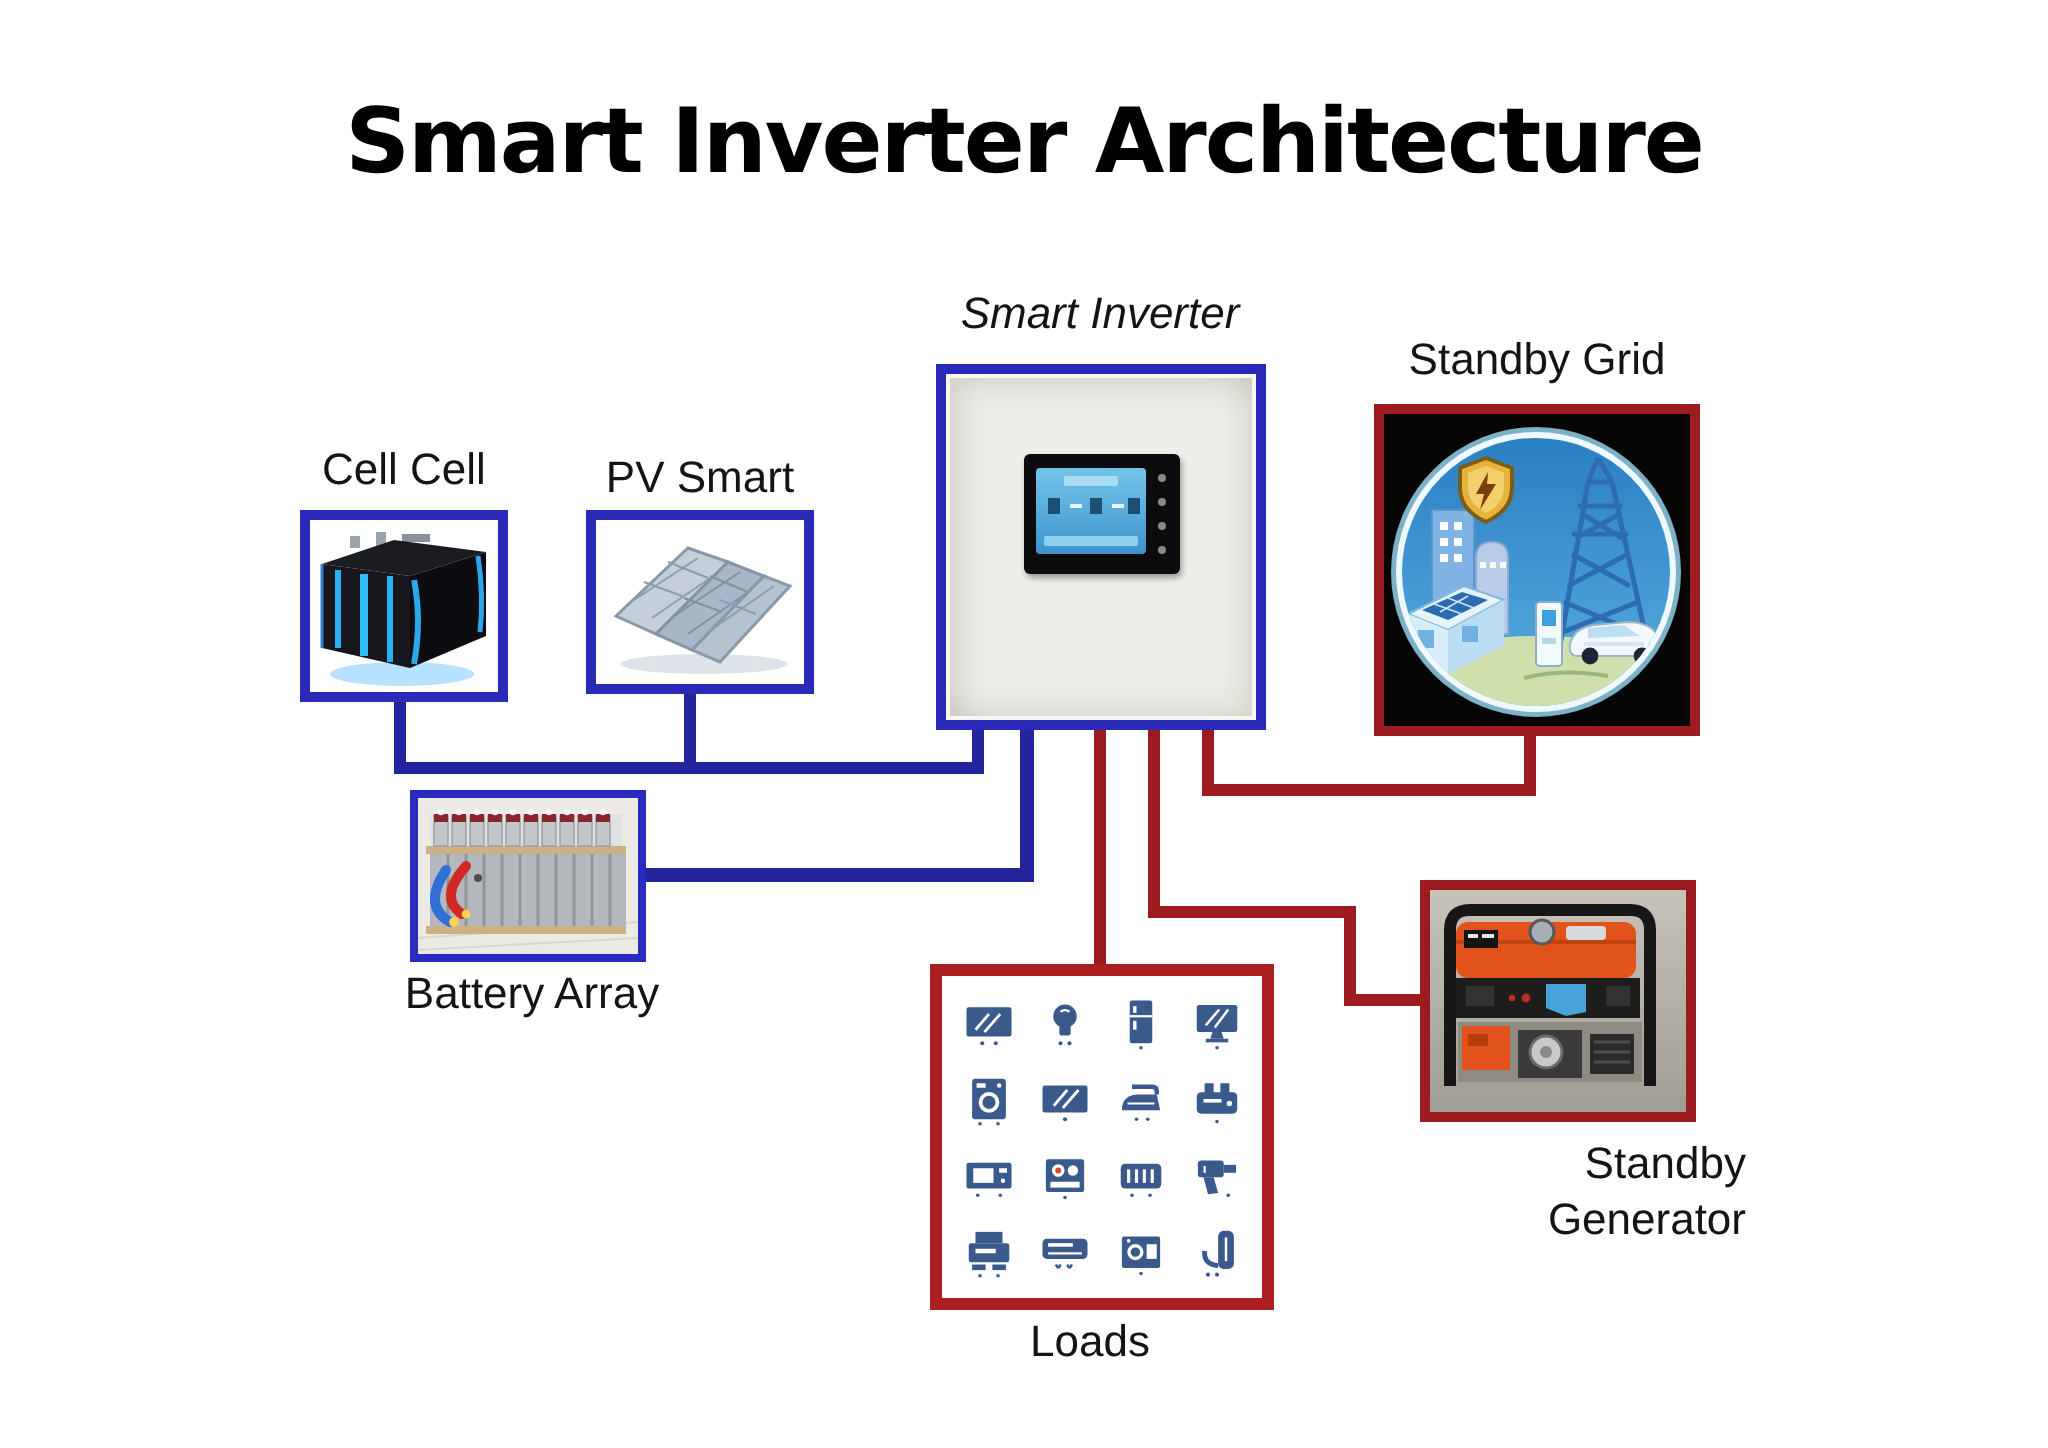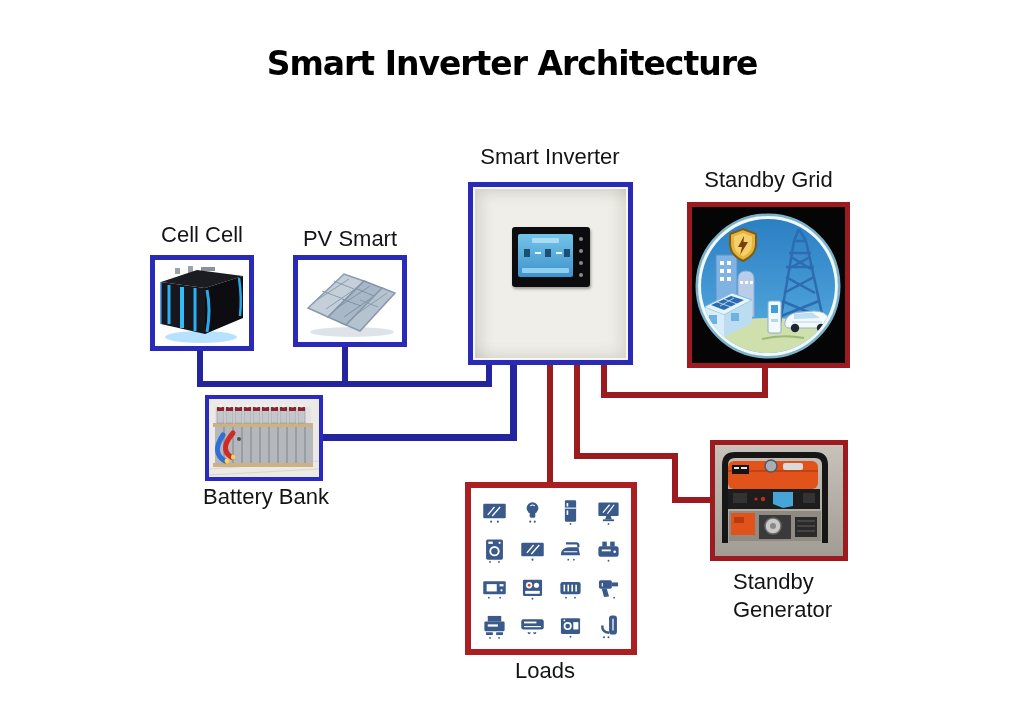--- a/index.html
+++ b/index.html
@@ -3,28 +3,28 @@
 <meta charset="utf-8">
 <style>
   html,body{margin:0;padding:0;}
   body{
     width:1024px;height:724px;position:relative;overflow:hidden;
     background:#ffffff;font-family:"Liberation Sans",sans-serif;
   }
   .stage{position:absolute;inset:0;}
   .title{
     position:absolute;left:0;top:44px;width:1024px;text-align:center;
-    font-family:"DejaVu Sans",sans-serif;font-weight:bold;font-size:33px;
+    font-family:"DejaVu Sans",sans-serif;font-weight:bold;font-size:45px;
     letter-spacing:-1px;color:#000;
   }
   .node-label{
     position:absolute;font-size:22px;color:#141414;text-align:center;
     font-family:"Liberation Sans",sans-serif;
   }
-  .node-label.two-line{text-align:left;line-height:28px;}
+  .node-label.two-line{text-align:right;line-height:28px;}
   .box{position:absolute;box-sizing:border-box;background:#fff;}
   .box.blue{border:5px solid #2a2ab8;}
   .box.blue-thin{border:4px solid #2a2ac0;}
   .box.red{border:5px solid #9c1b1e;}
   .box.red-thick{border:6px solid #ab1f23;}
   .wire{position:absolute;}
   .wire.dc{background:#24249c;}
   .wire.ac{background:#9c1b1e;}
   .box svg{display:block;}
 
@@ -76,23 +76,23 @@
   <div class="wire ac" style="left:574px;top:363px;width:6px;height:96px;"></div>
   <div class="wire ac" style="left:574px;top:453px;width:104px;height:6px;"></div>
   <div class="wire ac" style="left:672px;top:453px;width:6px;height:50px;"></div>
   <div class="wire ac" style="left:672px;top:497px;width:40px;height:6px;"></div>
   <div class="wire ac" style="left:601px;top:363px;width:6px;height:35px;"></div>
   <div class="wire ac" style="left:601px;top:392px;width:167px;height:6px;"></div>
   <div class="wire ac" style="left:762px;top:366px;width:6px;height:32px;"></div>
 
   <div class="node-label" style="left:130px;top:222px;width:144px;">Cell Cell</div>
   <div class="node-label" style="left:280px;top:226px;width:140px;">PV Smart</div>
-  <div class="node-label" style="left:460px;top:144px;width:180px;">Smart Inverter</div>
+  <div class="node-label" style="left:460px;top:144px;width:180px;font-style:italic;">Smart Inverter</div>
   <div class="node-label" style="left:687px;top:167px;width:163px;">Standby Grid</div>
-  <div class="node-label" style="left:196px;top:484px;width:140px;">Battery Bank</div>
+  <div class="node-label" style="left:196px;top:484px;width:140px;">Battery Array</div>
   <div class="node-label" style="left:465px;top:658px;width:160px;text-align:center;">Loads</div>
   <div class="node-label two-line" style="left:733px;top:568px;width:140px;">
     <span>Standby</span><br>
     <span>Generator</span>
   </div>
 
   <div class="box blue" style="left:150px;top:255px;width:104px;height:96px;">
     <svg viewBox="0 0 94 86" width="94" height="86">
       <rect x="0" y="0" width="94" height="86" fill="#ffffff"></rect>
       <ellipse cx="46" cy="77" rx="36" ry="6" fill="#8fd2ff" opacity="0.65"></ellipse>

